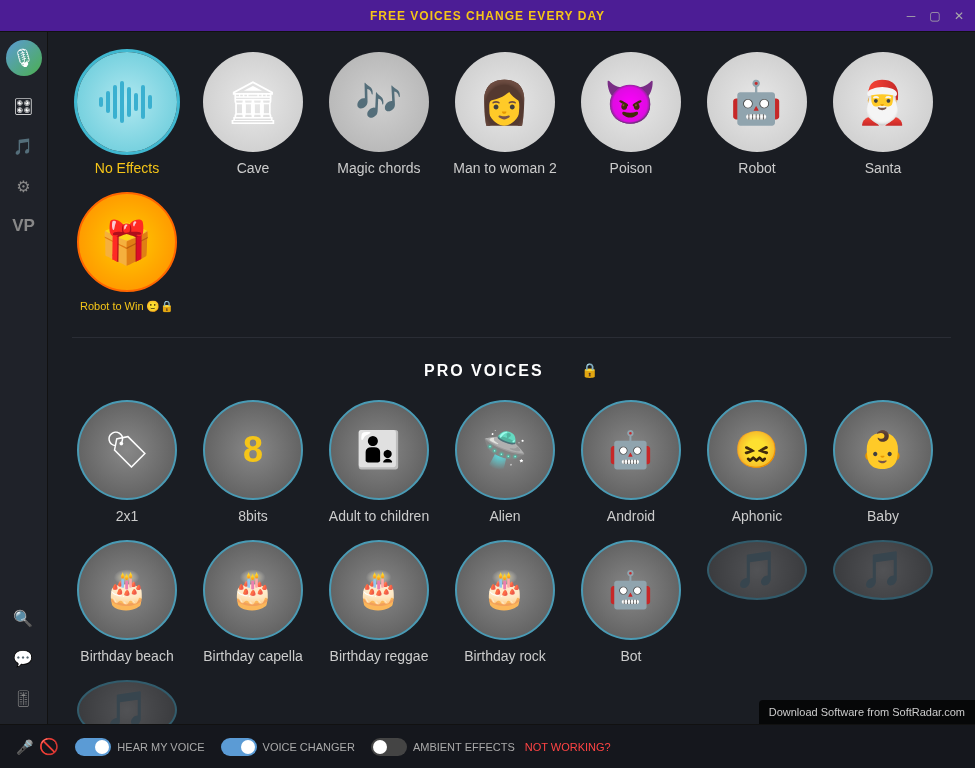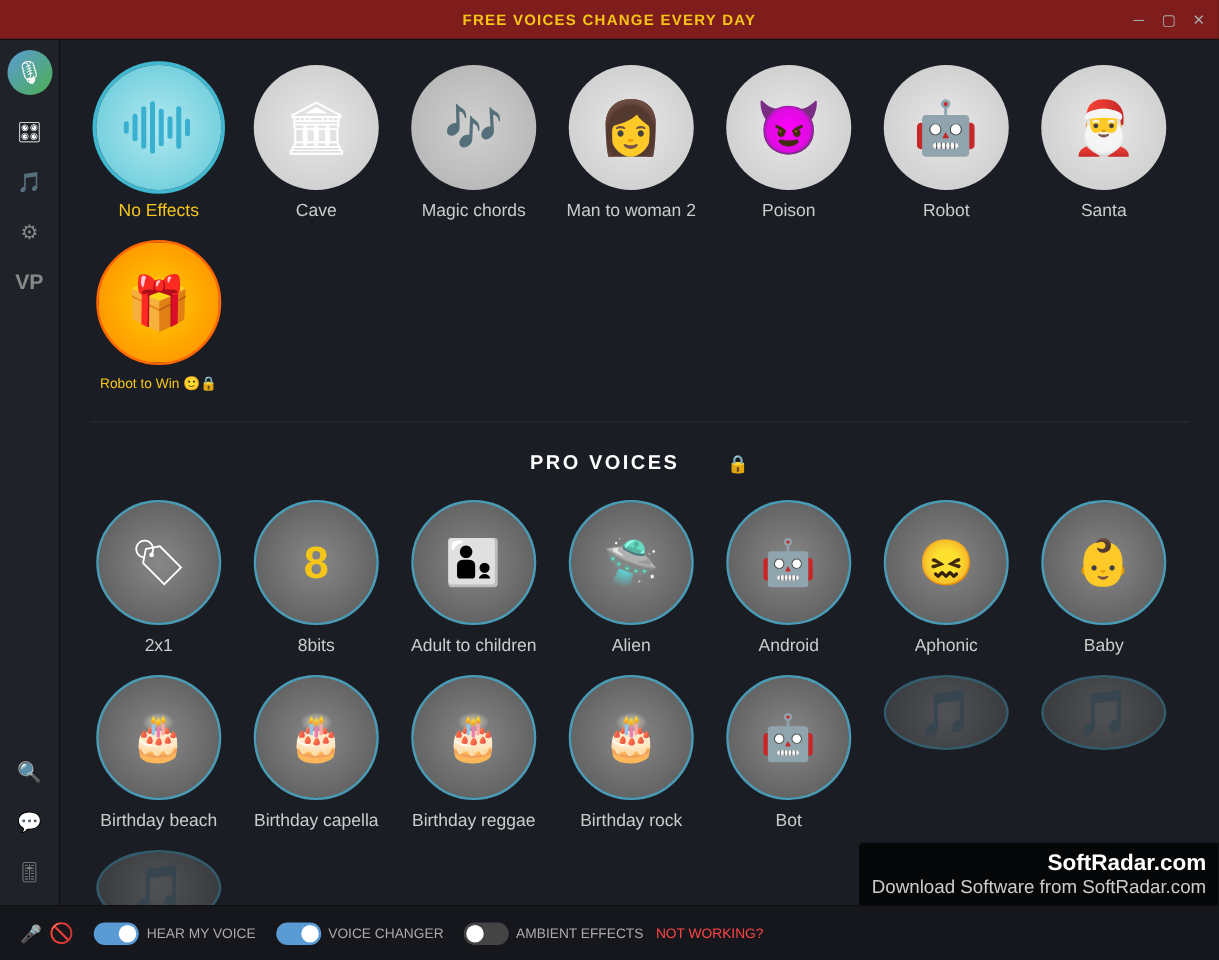--- a/index.html
+++ b/index.html
@@ -10,21 +10,21 @@
       font-family: 'Segoe UI', Arial, sans-serif;
       color: #fff;
       overflow: hidden;
       display: flex;
       flex-direction: column;
     }
 
     
     .title-bar {
       height: 32px;
-      background: #7f1d1d;
+      background: #4c1d95;
       display: flex;
       align-items: center;
       justify-content: center;
       position: relative;
       border-bottom: 1px solid #111;
     }
     .title-bar-text {
       color: #f5c518;
       font-size: 12px;
       font-weight: bold;
@@ -349,21 +349,21 @@
         <div class="voice-circle orange-bg">
           <span style="font-size:42px;">🎁</span>
         </div>
         <span class="share-label">Robot to Win 🙂🔒</span>
       </div>
 
     </div>
 
     <hr class="section-divider">
 
-    <div style="display:flex;align-items:center;justify-content:center;margin-bottom:20px;gap:34px;">
+    <div style="display:flex;align-items:flex-start;justify-content:center;margin-bottom:20px;gap:34px;">
       <span class="section-header" style="margin-bottom:0;">PRO VOICES</span>
       <span class="lock-icon">🔒</span>
     </div>
 
     <div class="voice-grid">
 
       <div class="voice-item">
         <div class="voice-circle pro-bg">
           <span style="font-size:36px;">🏷</span>
         </div>
@@ -492,15 +492,14 @@
     <div class="toggle-switch off">
       <div class="toggle-knob"></div>
     </div>
     <span>AMBIENT EFFECTS</span>
     <span class="not-working">NOT WORKING?</span>
   </div>
 
 </div>
 
 <div style="position:fixed;bottom:44px;right:0;background:rgba(0,0,0,0.75);color:#fff;padding:6px 10px;border-radius:4px 0 0 0;z-index:999;text-align:right;">
-  <div style="font-size:18px;font-weight:bold;">SoftRadar.com</div>
-  <div style="font-size:15px;color:#ccc;">Download Software from SoftRadar.com</div>
+  <div style="font-size:11px;color:#ccc;">Download Software from SoftRadar.com</div>
 </div>
 
 </body></html>

